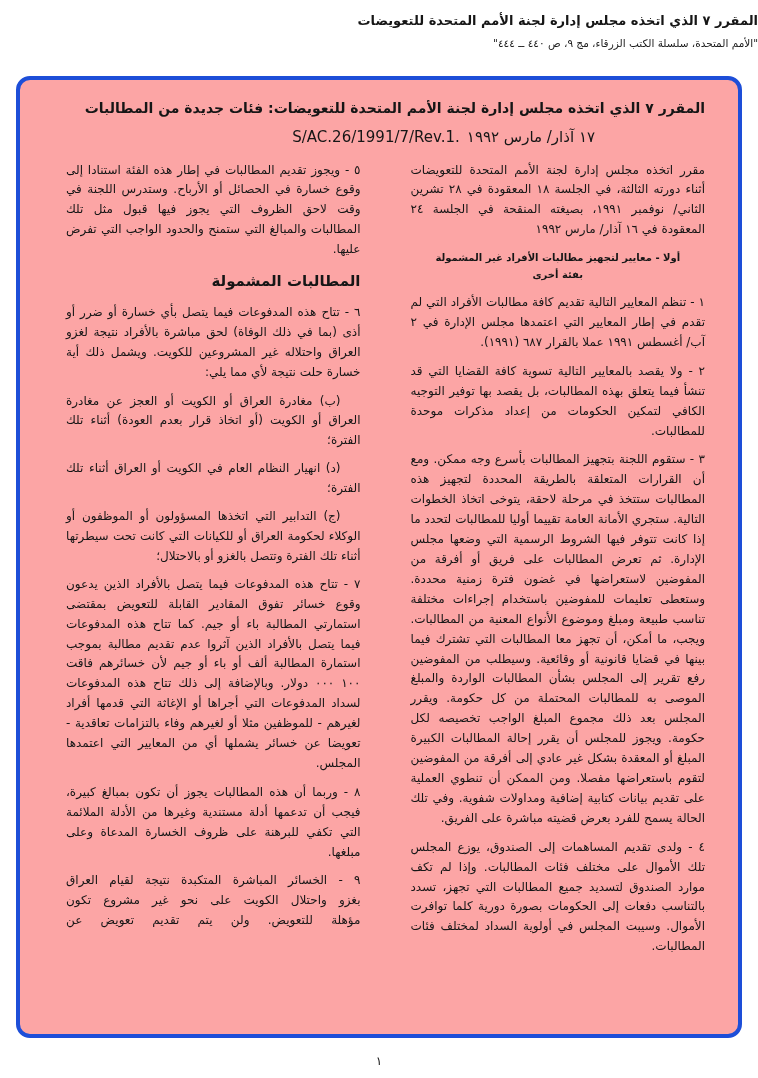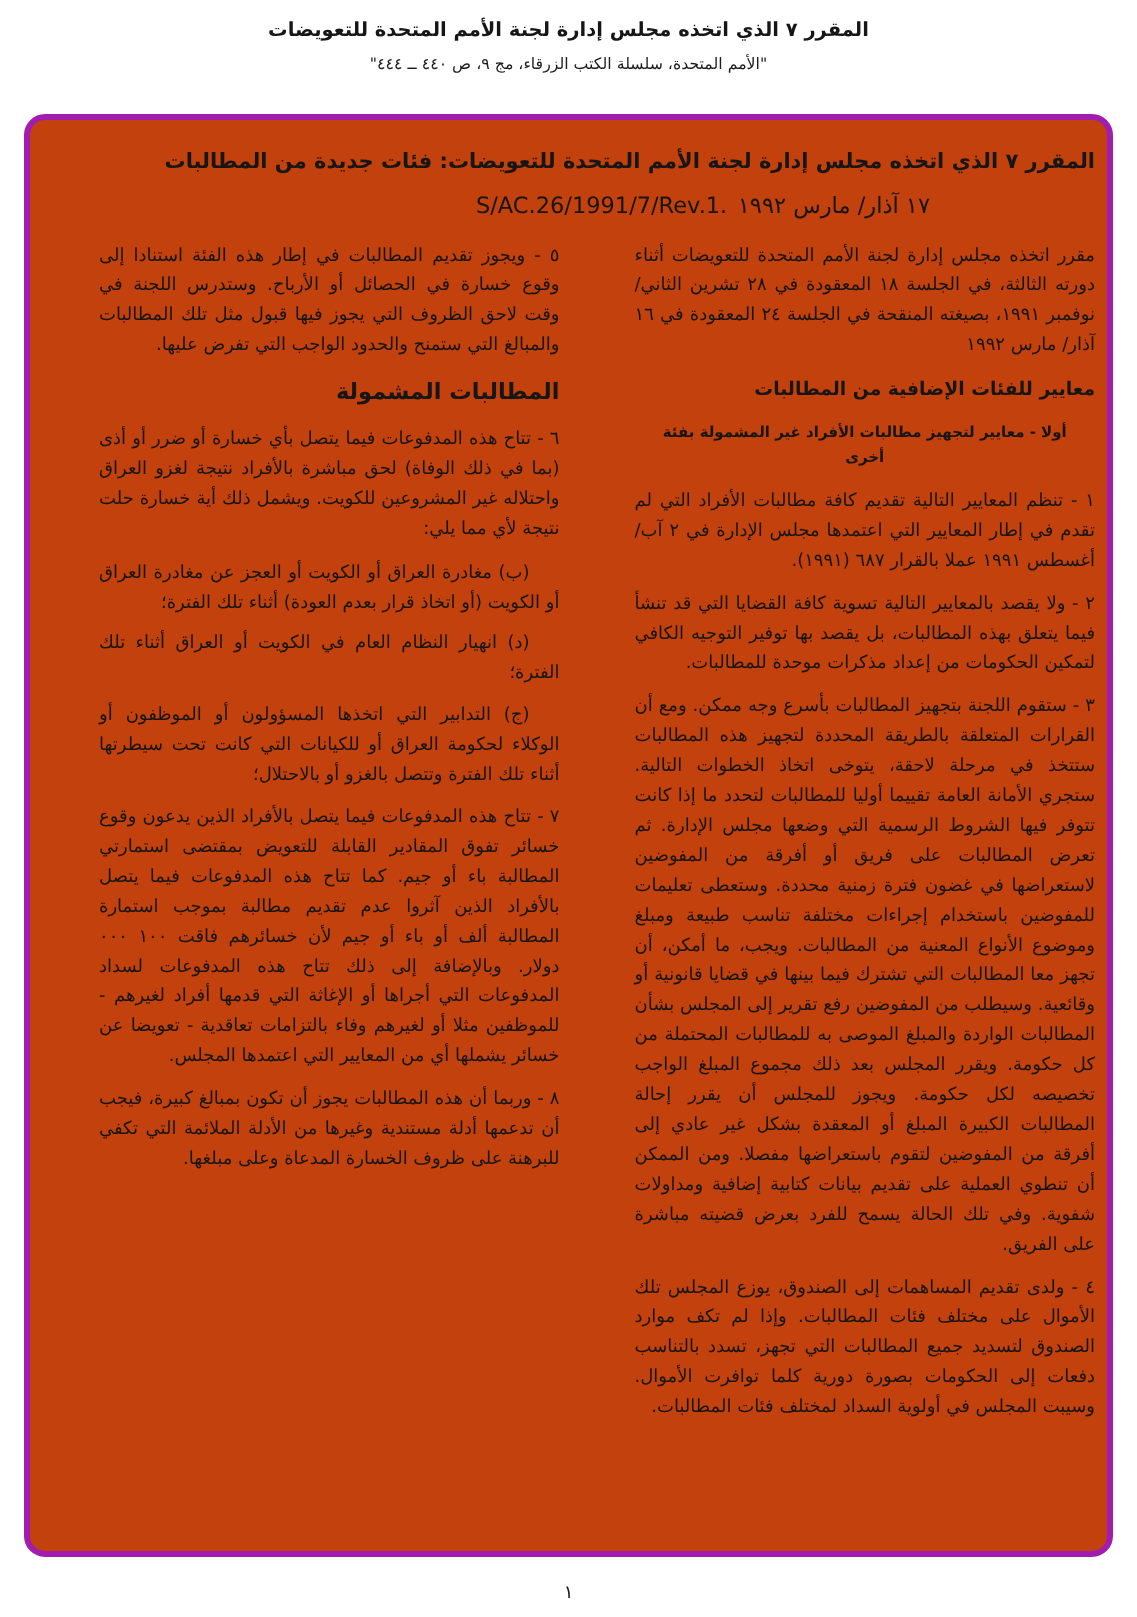--- a/index.html
+++ b/index.html
@@ -7,32 +7,32 @@
   body { font-family:"DejaVu Sans", sans-serif; }
   .page {
     position:relative;
     width:758px; height:1078px;
     margin:0 auto;
     background:#ffffff;
     color:#161616;
     direction:rtl;
     overflow:hidden;
   }
-  .page-header { text-align:center; padding-top:13px; }
+  .page-header { text-align:right; padding-top:13px; }
   .header-title { font-size:13px; font-weight:700; letter-spacing:0; }
   .header-subtitle { font-size:10.5px; margin-top:9px; color:#1c1c1c; }
 
   .doc-frame {
     position:absolute;
     top:76px; right:16px; left:16px; bottom:40px;
-    border:4px solid #a21caf;
+    border:4px solid #1d4ed8;
     border-radius:14px;
-    padding:16px 8px 12px 20px;
+    padding:16px 33px 12px 20px;
     overflow:hidden;
-    background:#c2410c;
+    background:#fca5a5;
   }
   .doc-title {
     font-size:14px; font-weight:700;
     line-height:1.75;
     text-align:justify; text-align-last:right;
     margin-bottom:4px;
   }
   .doc-ref {
     width:fit-content;
     margin:7px 110px 0 auto;
@@ -73,37 +73,37 @@
 
     <div class="doc-ref">
       <span class="ref-code">S/AC.26/1991/7/Rev.1.</span>
       <span class="ref-date">١٧ آذار/ مارس ١٩٩٢</span>
     </div>
 
     <div class="columns">
 
       <section class="col">
         <p class="para">مقرر اتخذه مجلس إدارة لجنة الأمم المتحدة للتعويضات أثناء دورته الثالثة، في الجلسة ١٨ المعقودة في ٢٨ تشرين الثاني/ نوفمبر ١٩٩١، بصيغته المنقحة في الجلسة ٢٤ المعقودة في ١٦ آذار/ مارس ١٩٩٢</p>
-        <h2 class="h-right">معايير للفئات الإضافية من المطالبات</h2>
         <h3 class="h-center">أولا - معايير لتجهيز مطالبات الأفراد غير المشمولة بفئة أخرى</h3>
         <p class="para">١ -  تنظم المعايير التالية تقديم كافة مطالبات الأفراد التي لم تقدم في إطار المعايير التي اعتمدها مجلس الإدارة في ٢ آب/ أغسطس ١٩٩١ عملا بالقرار ٦٨٧ (١٩٩١).</p>
         <p class="para">٢ -  ولا يقصد بالمعايير التالية تسوية كافة القضايا التي قد تنشأ فيما يتعلق بهذه المطالبات، بل يقصد بها توفير التوجيه الكافي لتمكين الحكومات من إعداد مذكرات موحدة للمطالبات.</p>
         <p class="para">٣ -  ستقوم اللجنة بتجهيز المطالبات بأسرع وجه ممكن. ومع أن القرارات المتعلقة بالطريقة المحددة لتجهيز هذه المطالبات ستتخذ في مرحلة لاحقة، يتوخى اتخاذ الخطوات التالية. ستجري الأمانة العامة تقييما أوليا للمطالبات لتحدد ما إذا كانت تتوفر فيها الشروط الرسمية التي وضعها مجلس الإدارة. ثم تعرض المطالبات على فريق أو أفرقة من المفوضين لاستعراضها في غضون فترة زمنية محددة. وستعطى تعليمات للمفوضين باستخدام إجراءات مختلفة تناسب طبيعة ومبلغ وموضوع الأنواع المعنية من المطالبات. ويجب، ما أمكن، أن تجهز معا المطالبات التي تشترك فيما بينها في قضايا قانونية أو وقائعية. وسيطلب من المفوضين رفع تقرير إلى المجلس بشأن المطالبات الواردة والمبلغ الموصى به للمطالبات المحتملة من كل حكومة. ويقرر المجلس بعد ذلك مجموع المبلغ الواجب تخصيصه لكل حكومة. ويجوز للمجلس أن يقرر إحالة المطالبات الكبيرة المبلغ أو المعقدة بشكل غير عادي إلى أفرقة من المفوضين لتقوم باستعراضها مفصلا. ومن الممكن أن تنطوي العملية على تقديم بيانات كتابية إضافية ومداولات شفوية. وفي تلك الحالة يسمح للفرد بعرض قضيته مباشرة على الفريق.</p>
         <p class="para">٤ -  ولدى تقديم المساهمات إلى الصندوق، يوزع المجلس تلك الأموال على مختلف فئات المطالبات. وإذا لم تكف موارد الصندوق لتسديد جميع المطالبات التي تجهز، تسدد بالتناسب دفعات إلى الحكومات بصورة دورية كلما توافرت الأموال. وسيبت المجلس في أولوية السداد لمختلف فئات المطالبات.</p>
       </section>
 
       <section class="col">
         <p class="para">٥ -  ويجوز تقديم المطالبات في إطار هذه الفئة استنادا إلى وقوع خسارة في الحصائل أو الأرباح. وستدرس اللجنة في وقت لاحق الظروف التي يجوز فيها قبول مثل تلك المطالبات والمبالغ التي ستمنح والحدود الواجب التي تفرض عليها.</p>
         <h2 class="claims-heading">المطالبات المشمولة</h2>
         <p class="para">٦ -  تتاح هذه المدفوعات فيما يتصل بأي خسارة أو ضرر أو أذى (بما في ذلك الوفاة) لحق مباشرة بالأفراد نتيجة لغزو العراق واحتلاله غير المشروعين للكويت. ويشمل ذلك أية خسارة حلت نتيجة لأي مما يلي:</p>
         <p class="item">(ب)  مغادرة العراق أو الكويت أو العجز عن مغادرة العراق أو الكويت (أو اتخاذ قرار بعدم العودة) أثناء تلك الفترة؛</p>
         <p class="item">(د)  انهيار النظام العام في الكويت أو العراق أثناء تلك الفترة؛</p>
         <p class="item">(ج)  التدابير التي اتخذها المسؤولون أو الموظفون أو الوكلاء لحكومة العراق أو للكيانات التي كانت تحت سيطرتها أثناء تلك الفترة وتتصل بالغزو أو بالاحتلال؛</p>
         <p class="para">٧ -  تتاح هذه المدفوعات فيما يتصل بالأفراد الذين يدعون وقوع خسائر تفوق المقادير القابلة للتعويض بمقتضى استمارتي المطالبة باء أو جيم. كما تتاح هذه المدفوعات فيما يتصل بالأفراد الذين آثروا عدم تقديم مطالبة بموجب استمارة المطالبة ألف أو باء أو جيم لأن خسائرهم فاقت ١٠٠ ٠٠٠ دولار. وبالإضافة إلى ذلك تتاح هذه المدفوعات لسداد المدفوعات التي أجراها أو الإغاثة التي قدمها أفراد لغيرهم - للموظفين مثلا أو لغيرهم وفاء بالتزامات تعاقدية - تعويضا عن خسائر يشملها أي من المعايير التي اعتمدها المجلس.</p>
         <p class="para">٨ -  وربما أن هذه المطالبات يجوز أن تكون بمبالغ كبيرة، فيجب أن تدعمها أدلة مستندية وغيرها من الأدلة الملائمة التي تكفي للبرهنة على ظروف الخسارة المدعاة وعلى مبلغها.</p>
+        <p class="para stretched">٩ -  الخسائر المباشرة المتكبدة نتيجة لقيام العراق بغزو واحتلال الكويت على نحو غير مشروع تكون مؤهلة للتعويض. ولن يتم تقديم تعويض عن</p>
       </section>
 
     </div>
   </div>
 
   <footer class="page-footer">
     <span>١</span>
   </footer>
 
 </div>

